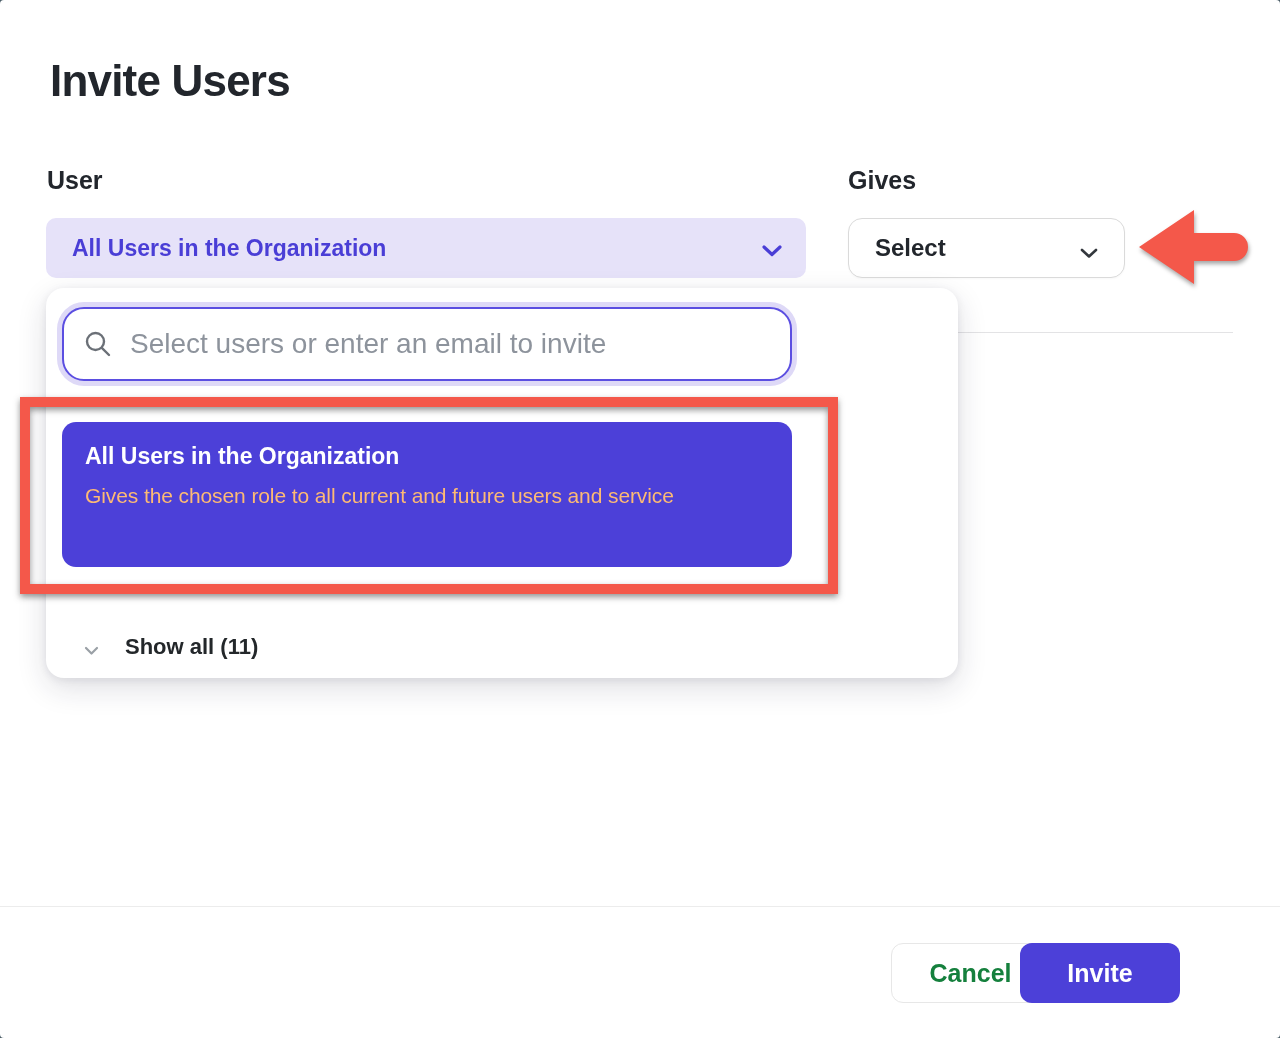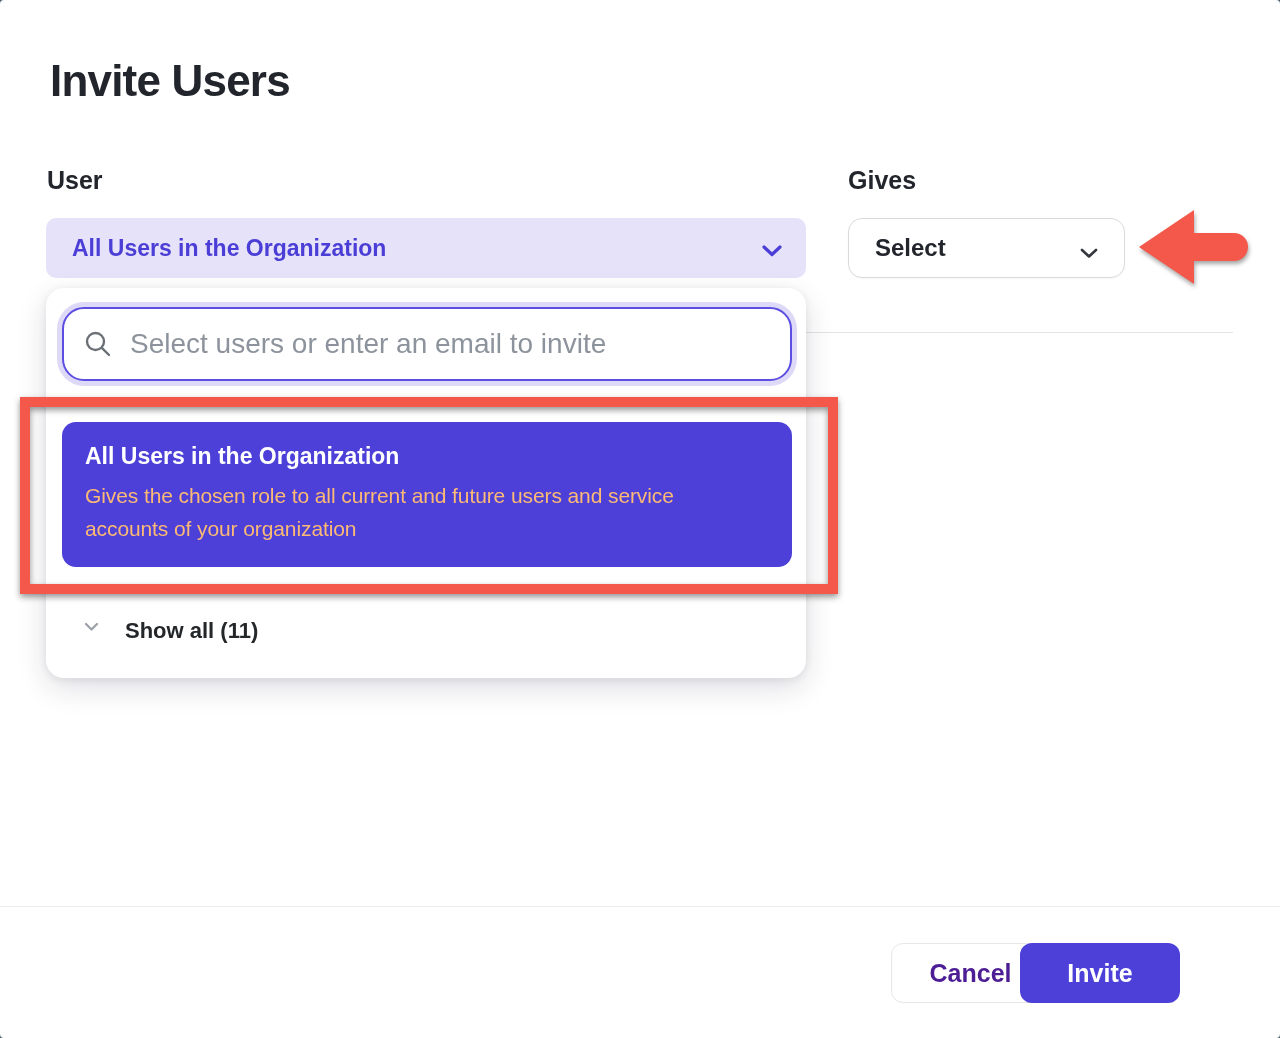--- a/index.html
+++ b/index.html
@@ -52,21 +52,21 @@
   .role-select .value { font-size: 24px; font-weight: 600; color: #22262C; }
   .role-select .chev { position: absolute; right: 26px; top: 26px; }
 
   .role-divider {
     position: absolute; left: 48px; top: 332px;
     width: 1185px; height: 1px; background: #E3E3E5; z-index: 0;
   }
 
   .dropdown-panel {
     position: absolute; left: 46px; top: 288px;
-    width: 760px; height: 390px;
+    width: 912px; height: 390px;
     background: #ffffff; border-radius: 18px;
     box-shadow: 0 10px 30px rgba(25,25,55,0.14), 0 2px 8px rgba(25,25,55,0.08);
     z-index: 2;
   }
   .search-wrap {
     position: absolute; left: 16px; top: 19px;
     width: 730px; height: 74px;
   }
   .search-input {
     width: 100%; height: 100%;
@@ -93,21 +93,21 @@
   }
   .option-desc {
     margin-top: 9px;
     font-size: 21px; font-weight: 400; color: #fdba74;
     line-height: 33px; letter-spacing: -0.1px;
   }
 
   .show-all-row {
     position: absolute; left: 16px; top: 330px;
     width: 720px; height: 42px;
-    display: flex; align-items: flex-start;
+    display: flex; align-items: flex-end;
     padding-left: 22px;
     cursor: pointer;
   }
   .show-all-row .chev { margin-right: 26px; }
   .show-all-label { font-size: 22px; font-weight: 600; color: #23272A; }
 
   .annotation-box {
     position: absolute; left: 20px; top: 397px;
     width: 818px; height: 197px;
     border: 10px solid #F4584A;
@@ -126,21 +126,21 @@
   }
   .btn {
     position: absolute; top: 943px; height: 60px;
     border-radius: 12px;
     display: flex; align-items: center; justify-content: center;
     font-size: 25px; font-weight: 600; cursor: pointer;
     font-family: "Liberation Sans", sans-serif;
   }
   .btn-cancel {
     left: 891px; width: 159px;
-    background: #ffffff; border: 1px solid #E7E7E7; color: #4c1d95;
+    background: #ffffff; border: 1px solid #E7E7E7; color: #15803d;
   }
   .btn-invite {
     left: 1020px; width: 160px;
     background: #4C40D8; border: none; color: #ffffff;
   }
 </style>
 </head>
 <body>
 
 <div class="modal">
@@ -180,21 +180,20 @@
           <circle cx="11.5" cy="11.5" r="8.5" fill="none" stroke="#6B7077" stroke-width="2.4"></circle>
           <line x1="17.8" y1="17.8" x2="25" y2="25" stroke="#6B7077" stroke-width="2.4" stroke-linecap="round"></line>
         </svg>
       </span>
     </div>
 
     <div class="option-card">
       <div class="option-title">All Users in the Organization</div>
       <div class="option-desc">
         <div>Gives the chosen role to all current and future users and service</div>
-        <div>accounts of your organization</div>
       </div>
     </div>
 
     <div class="show-all-row">
       <span class="chev">
         <svg width="15" height="10" viewBox="0 0 15 10">
             <path d="M2 2 L7.5 7.5 L13 2" fill="none" stroke="#9AA0A6" stroke-width="2.2" stroke-linecap="round" stroke-linejoin="round"></path>
           </svg>
       </span>
       <span class="show-all-label">Show all (11)</span>

